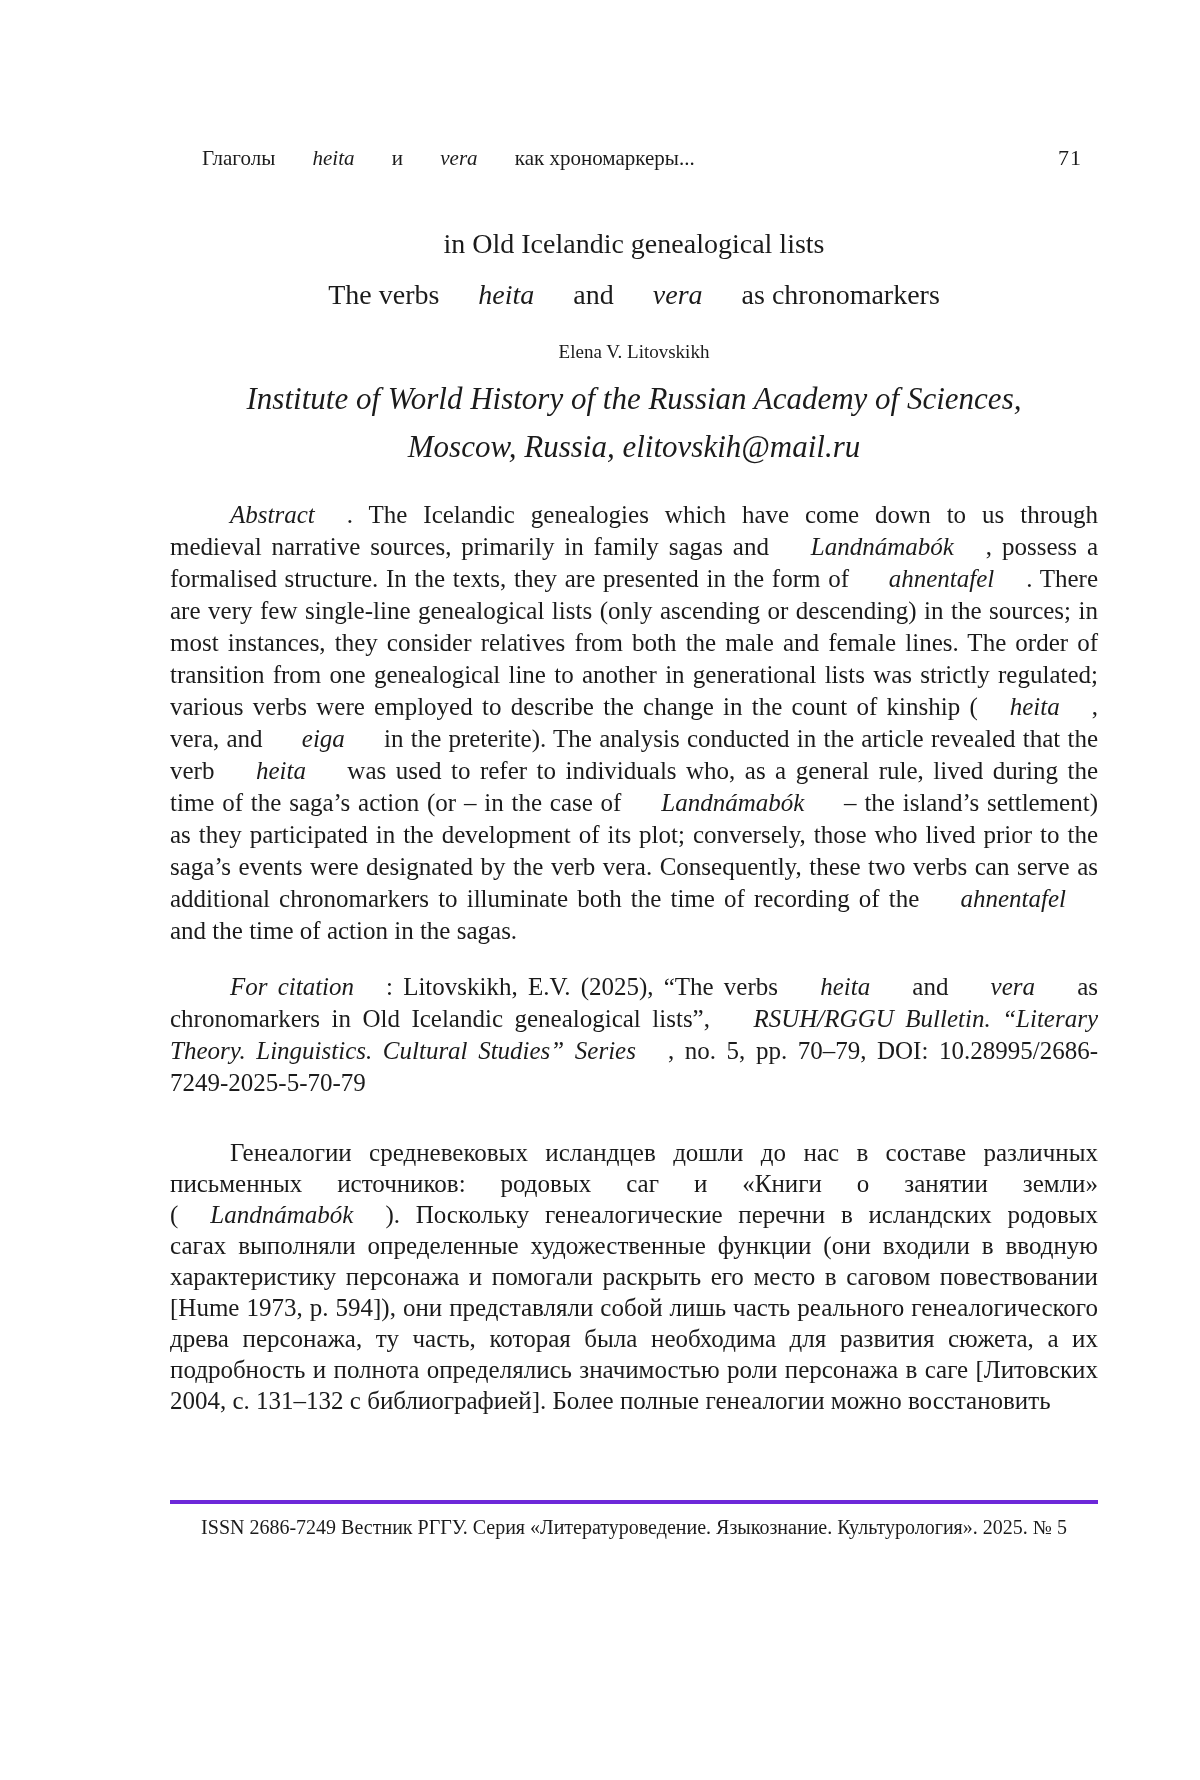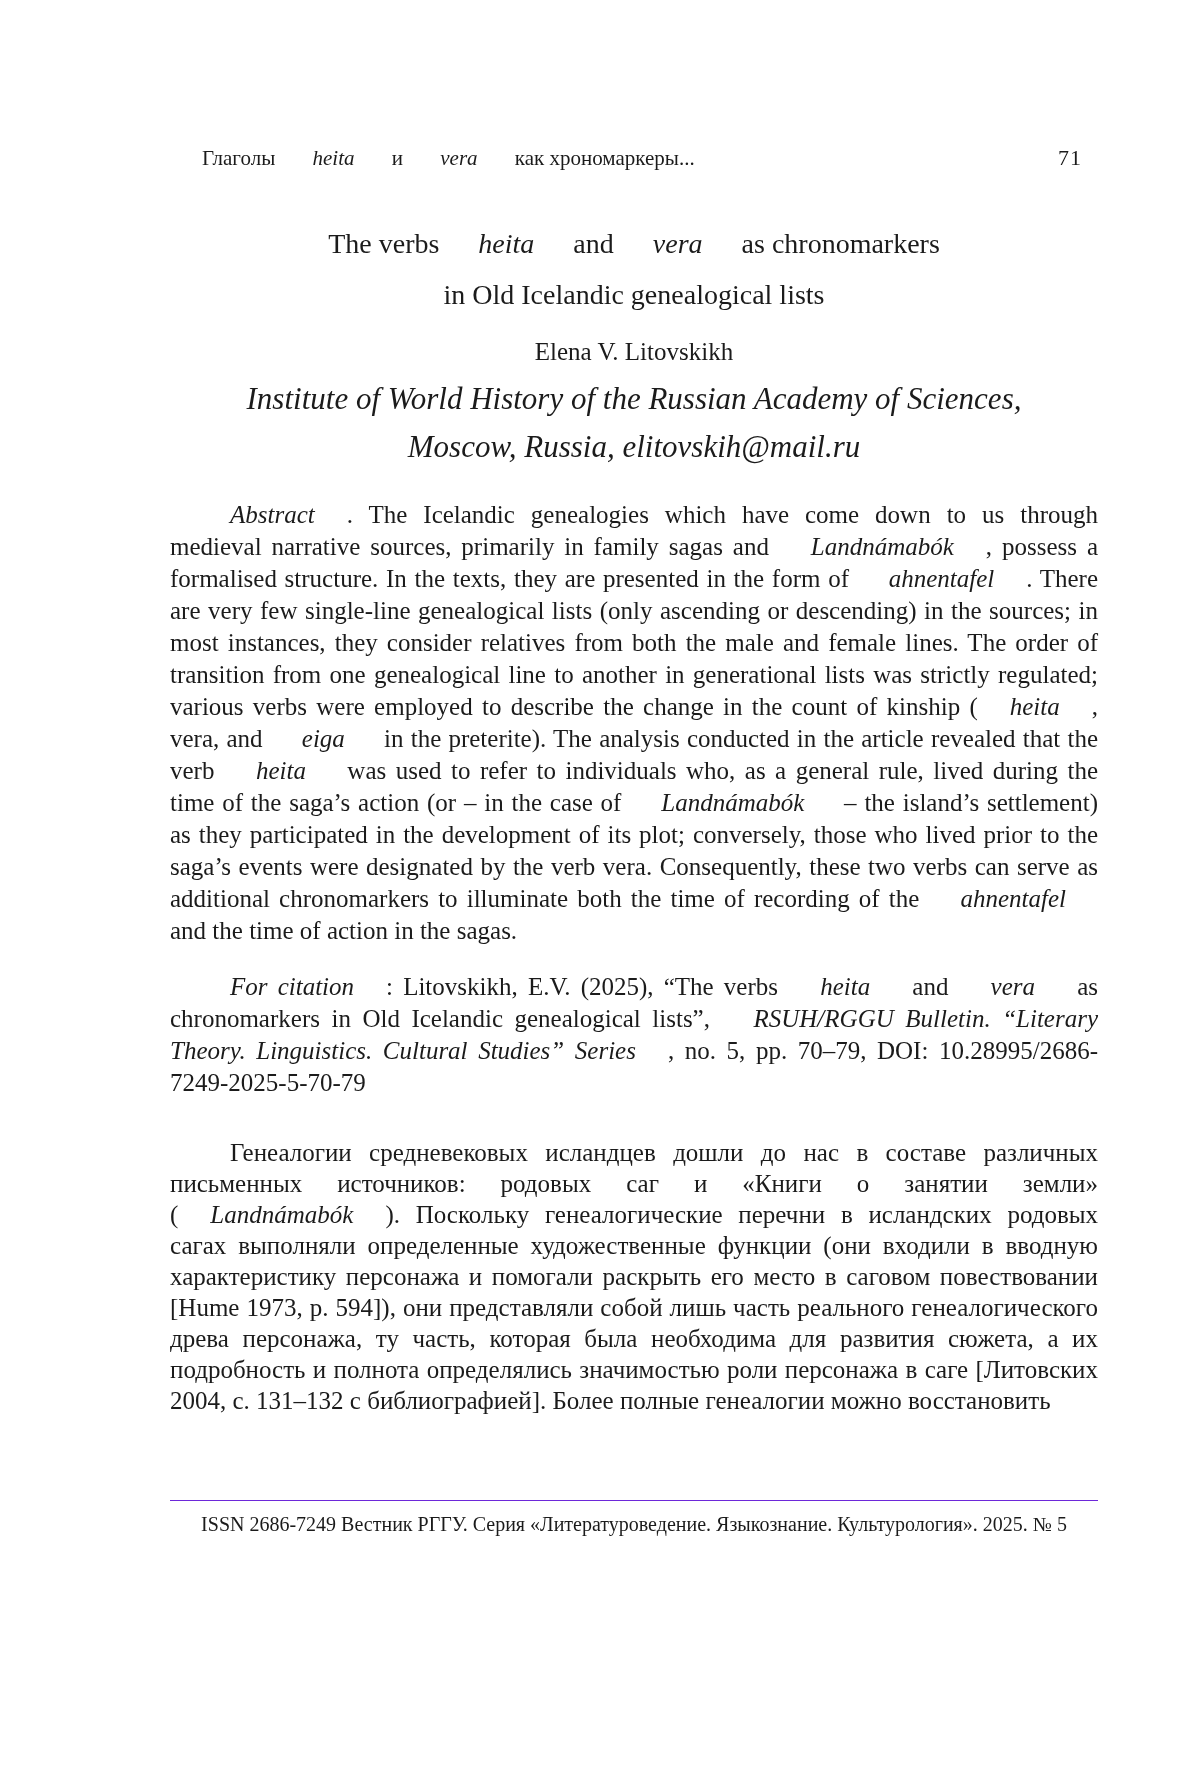--- a/index.html
+++ b/index.html
@@ -37,21 +37,21 @@
     text-align: center;
     font-weight: normal;
     font-size: 28px;
     line-height: 35px;
   }
   .title-line { display: block; }
 
   .author {
     margin-top: 24px;
     text-align: center;
-    font-size: 25px;
+    font-size: 19px;
     line-height: 31px;
   }
   .affiliation {
     margin-top: 2px;
     text-align: center;
     font-style: italic;
     font-size: 31px;
     line-height: 32px;
   }
   .aff-line { display: block; }
@@ -73,40 +73,40 @@
     font-size: 25px;
     line-height: 31px;
   }
 
   
   .footer {
     position: absolute;
     left: 122px;
     right: 118px;
     top: 1452px;
-    border-top: 1px solid #6d28d9;
+    border-top: 4px solid #6d28d9;
     padding-top: 10px;
     text-align: center;
     font-size: 20px;
     line-height: 26px;
   }
 </style>
 </head>
 <body>
 
 <div class="page">
 
   <header class="running-head">
     <span class="rh-title" lang="ru"><span>Глаголы </span><span class="it">heita</span><span> и </span><span class="it">vera</span><span> как хрономаркеры...</span></span>
     <span class="rh-page">71</span>
   </header>
 
   <h1 class="title">
+    <span class="title-line"><span>in Old Icelandic genealogical lists</span></span>
     <span class="title-line"><span>The verbs </span><span class="it">heita</span><span> and </span><span class="it">vera</span><span> as chronomarkers</span></span>
-    <span class="title-line"><span>in Old Icelandic genealogical lists</span></span>
   </h1>
 
   <div class="author">Elena V. Litovskikh</div>
 
   <div class="affiliation">
     <span class="aff-line">Institute of World History of the Russian Academy of Sciences,</span>
     <span class="aff-line">Moscow, Russia, elitovskih@mail.ru</span>
   </div>
 
   <p class="para abstract"><span class="it">Abstract</span><span>. The Icelandic genealogies which have come down to us through medieval narrative sources, primarily in family sagas and </span><span class="it">Landnámabók</span><span>, possess a formalised structure. In the texts, they are presented in the form of </span><span class="it">ahnentafel</span><span>. There are very few single-line genealogical lists (only ascending or descending) in the sources; in most instances, they consider relatives from both the male and female lines. The order of transition from one genealogical line to another in generational lists was strictly regulated; various verbs were employed to describe the change in the count of kinship (</span><span class="it">heita</span><span>, vera, and </span><span class="it">eiga</span><span> in the preterite). The analysis conducted in the article revealed that the verb </span><span class="it">heita</span><span> was used to refer to individuals who, as a general rule, lived during the time of the saga’s action (or – in the case of </span><span class="it">Landnámabók</span><span> – the island’s settlement) as they participated in the development of its plot; conversely, those who lived prior to the saga’s events were designated by the verb vera. Consequently, these two verbs can serve as additional chronomarkers to illuminate both the time of recording of the </span><span class="it">ahnentafel</span><span> and the time of action in the sagas.</span></p>

